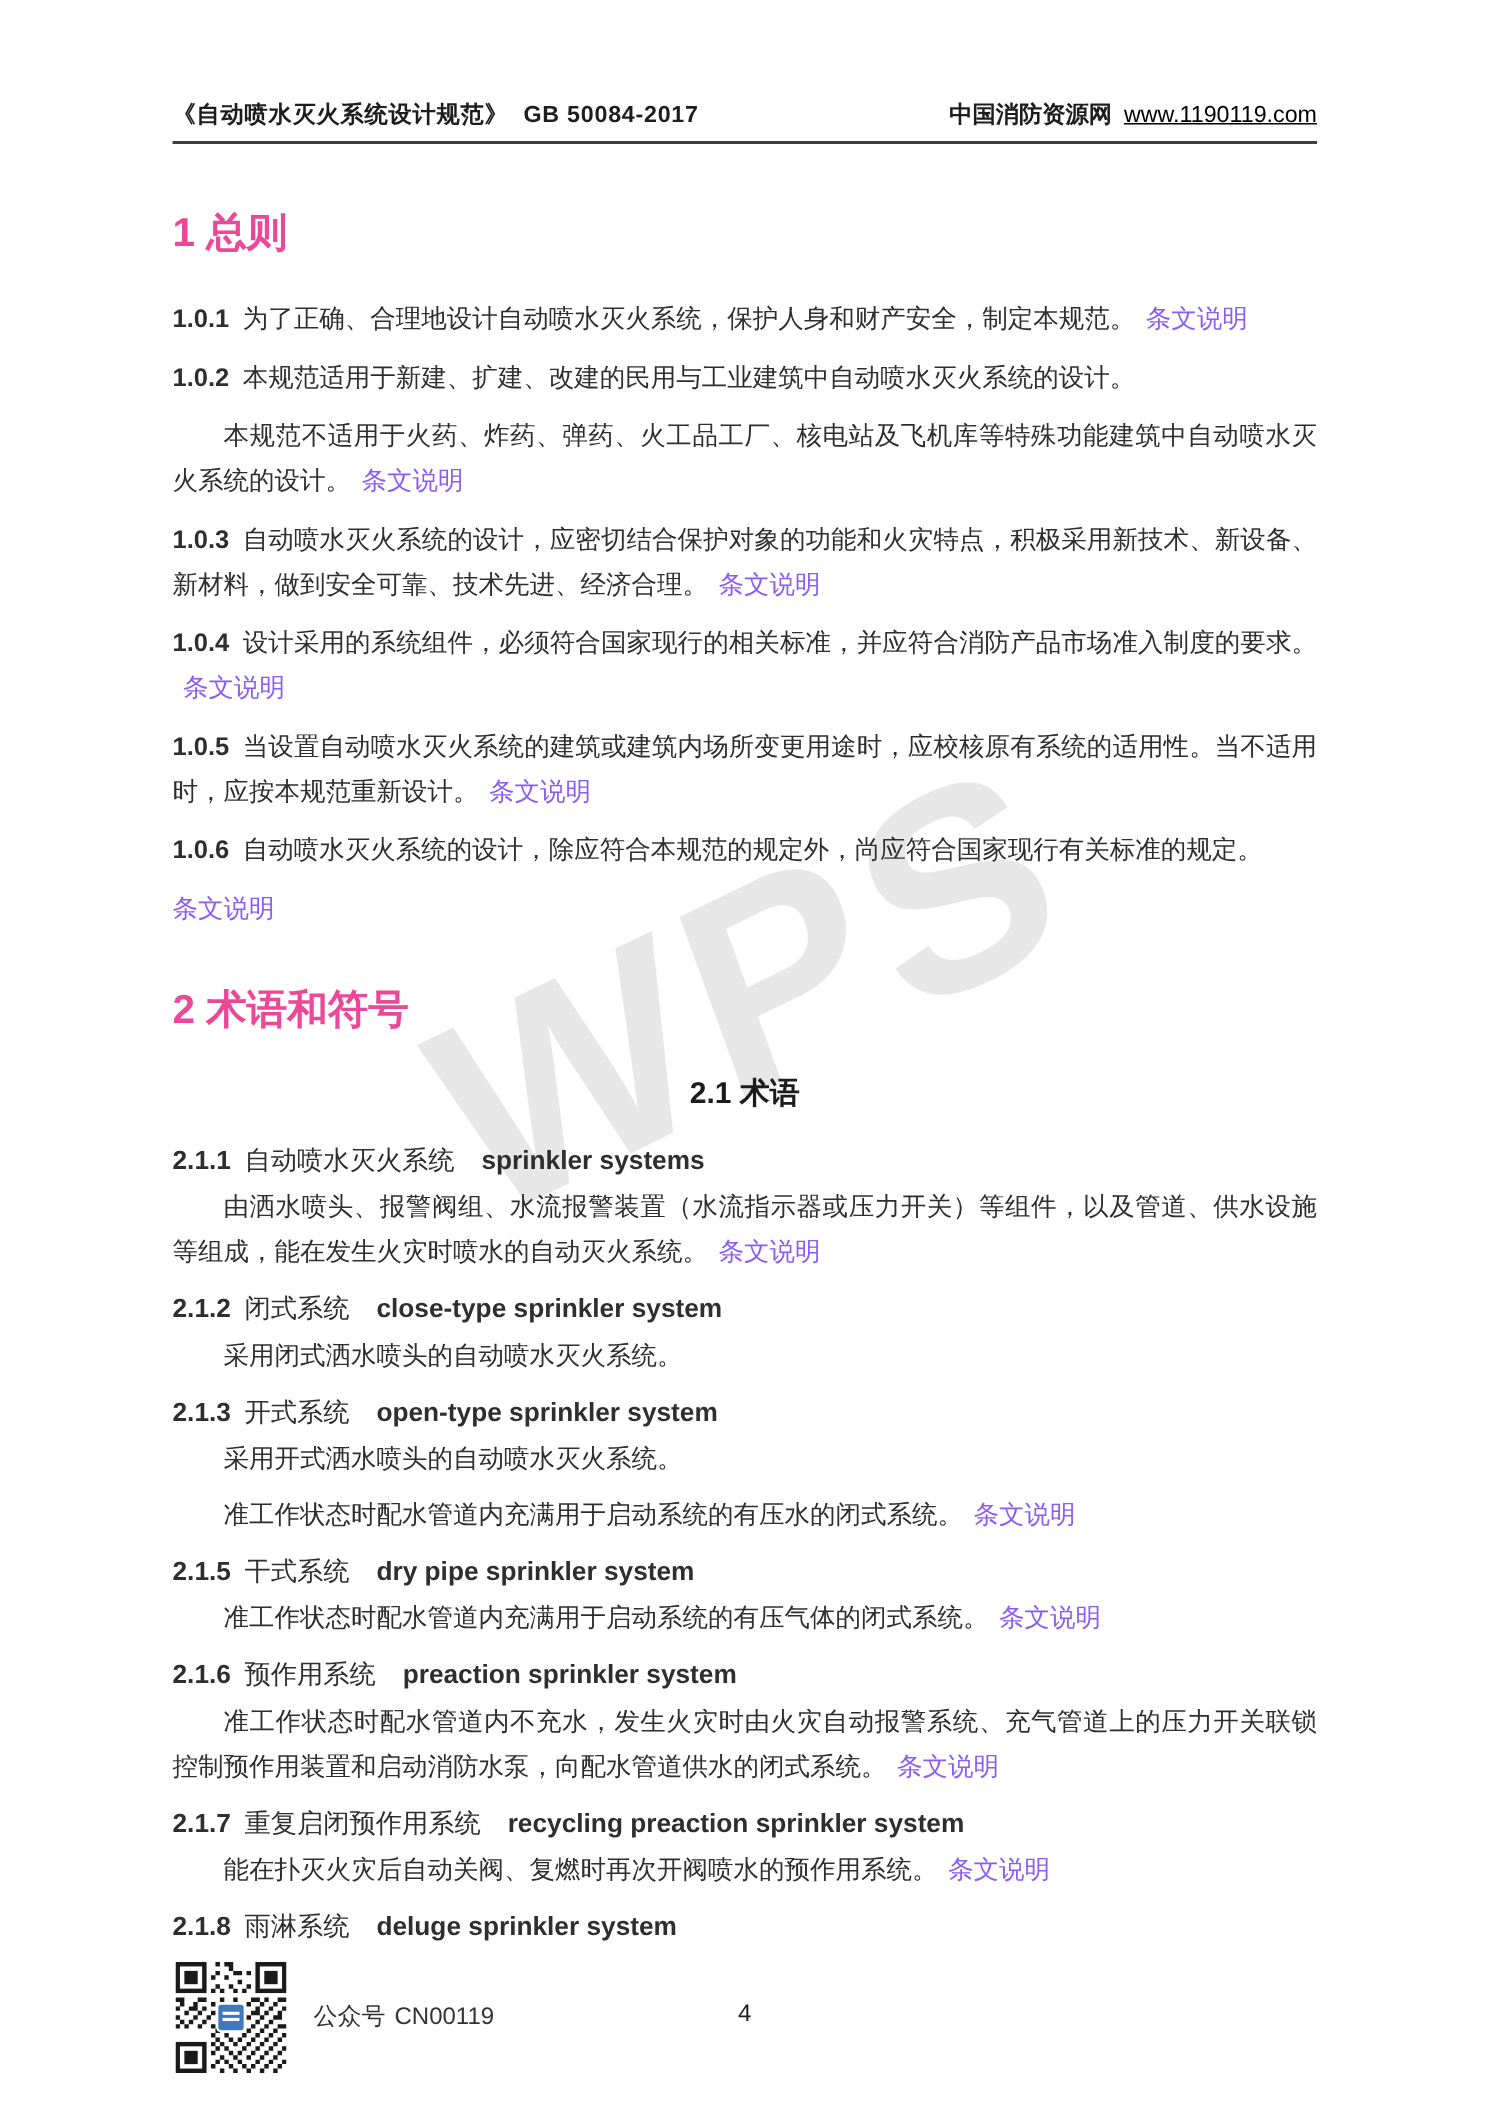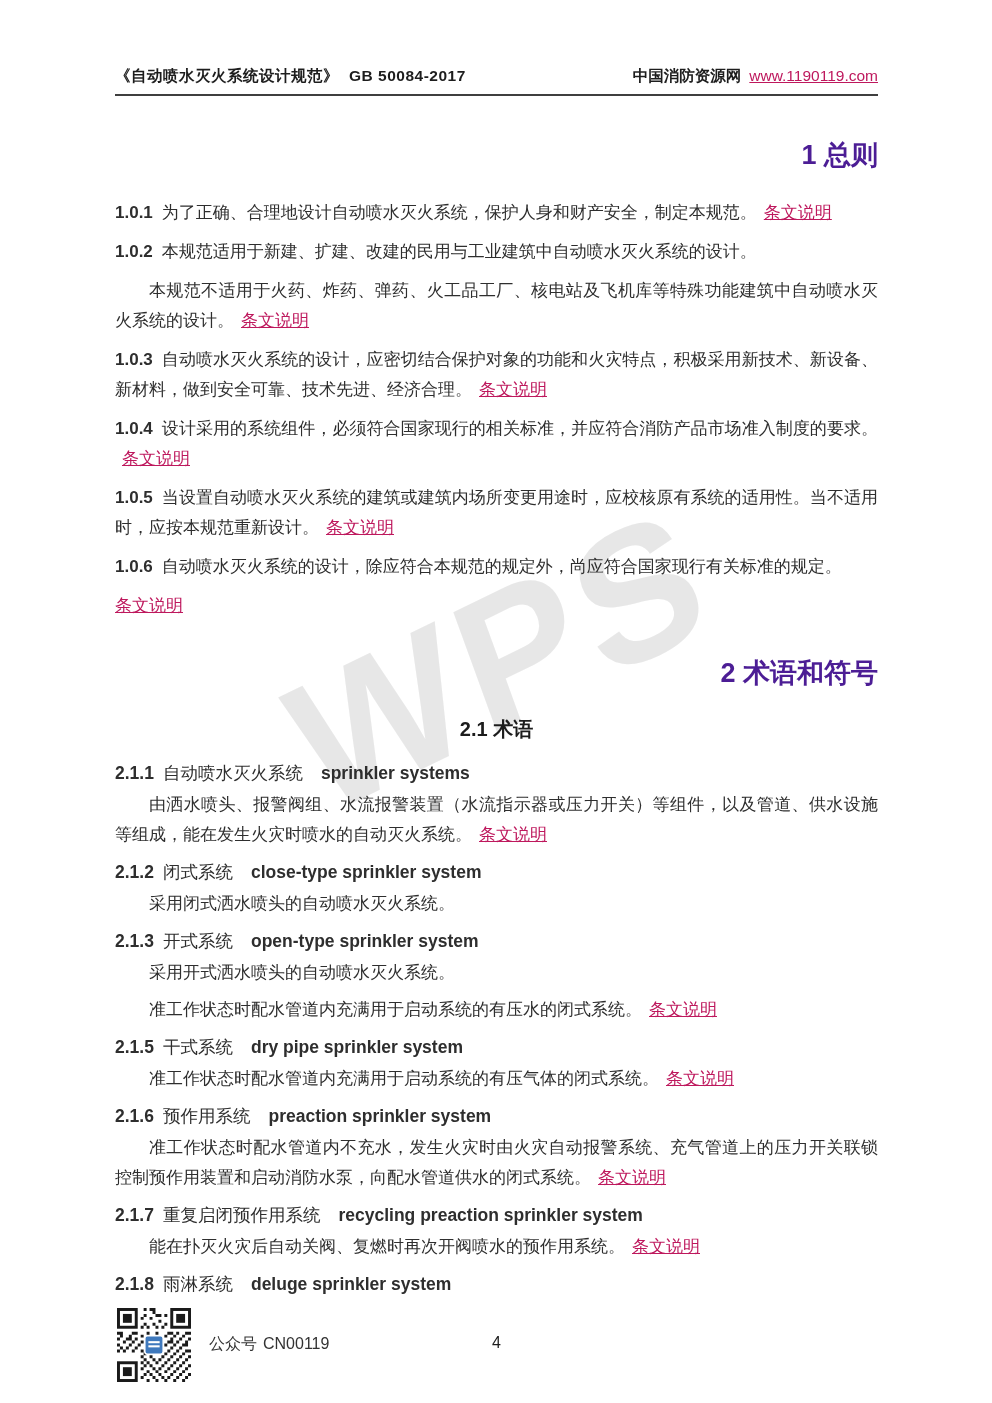--- a/index.html
+++ b/index.html
@@ -15,30 +15,30 @@
     user-select:none;pointer-events:none;
   }
   .content{position:relative;z-index:1;padding:66px 114px 0 115px;}
   .header-row{
     display:flex;justify-content:space-between;align-items:flex-end;
     border-bottom:2px solid #3f3f3f;padding-bottom:7px;font-size:15.5px;color:#1d1d1d;
   }
   .header-left{font-weight:600;letter-spacing:.5px;}
   .doc-code{margin-left:10px;font-weight:700;}
   .site-name{font-weight:600;}
-  .site-link{color:#be185d;text-decoration:underline;margin-left:8px;cursor:pointer;}
-  h1.chapter{font-size:27px;line-height:34px;font-weight:700;text-align:right;
-    color:#4c1d95;margin:42px 0 26px;}
+  .site-link{color:#000000;text-decoration:underline;margin-left:8px;cursor:pointer;}
+  h1.chapter{font-size:27px;line-height:34px;font-weight:700;text-align:left;
+    color:#ec4899;margin:42px 0 26px;}
   h1.chapter2{margin-top:35px;}
   h3.section{font-size:20px;line-height:26px;font-weight:700;text-align:center;
     color:#1c1c1c;margin:22px 0 16px;}
   p.clause{font-size:17px;line-height:30px;margin:0 0 9px;text-align:justify;}
   p.cont{text-indent:2em;}
   .num{font-weight:700;margin-right:9px;}
-  a.note{color:#be185d;text-decoration:underline;margin-left:7px;white-space:nowrap;cursor:pointer;}
+  a.note{color:#8b5cf6;margin-left:7px;white-space:nowrap;cursor:pointer;}
   p.term{font-size:17.5px;line-height:30px;margin:6px 0 2px;}
   .term-en{margin-left:18px;font-weight:bold;}
   p.def{font-size:17px;line-height:30px;margin:2px 0 7px;text-indent:2em;text-align:justify;}
   .footer{position:absolute;left:115px;right:114px;top:1306px;height:86px;z-index:1;}
   .qr{position:absolute;left:2px;top:2px;width:74px;height:74px;}
   .qr-label{position:absolute;left:94px;top:28px;font-size:16px;color:#333;}
   .qr-account{margin-left:6px;}
   .page-num{position:absolute;left:0;right:0;top:28px;text-align:center;font-size:16px;color:#1d1d1d;}
 </style>
 </head>

